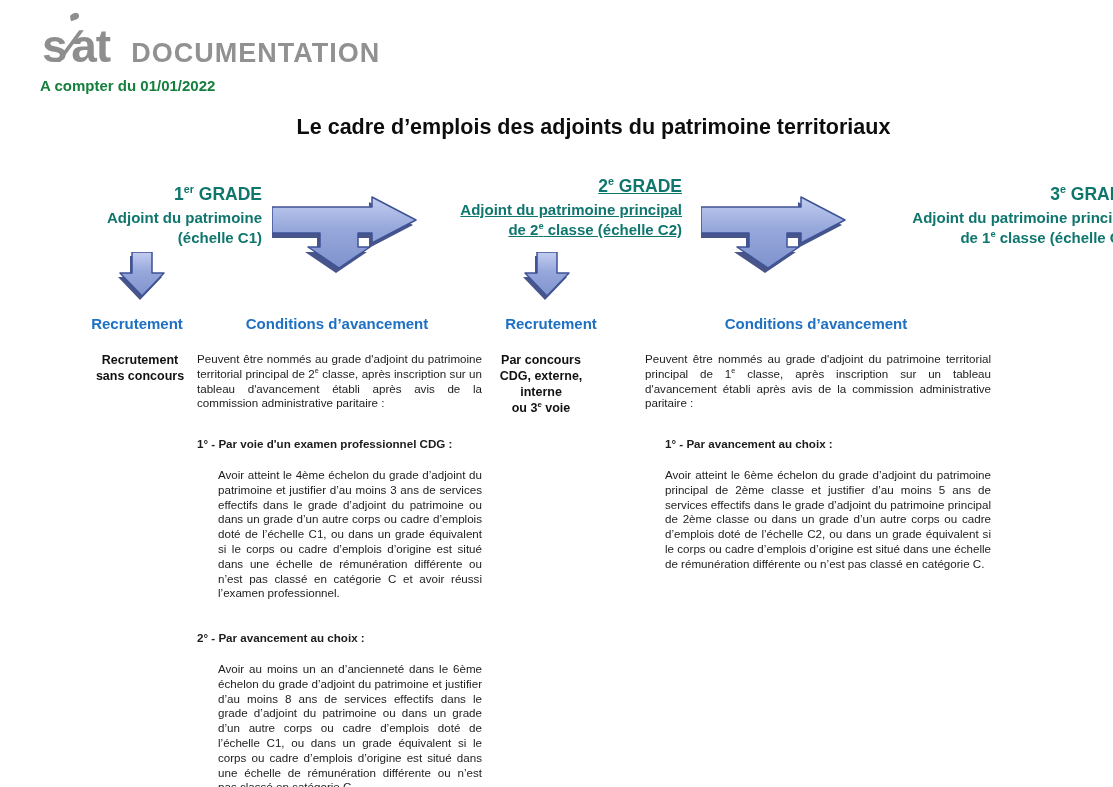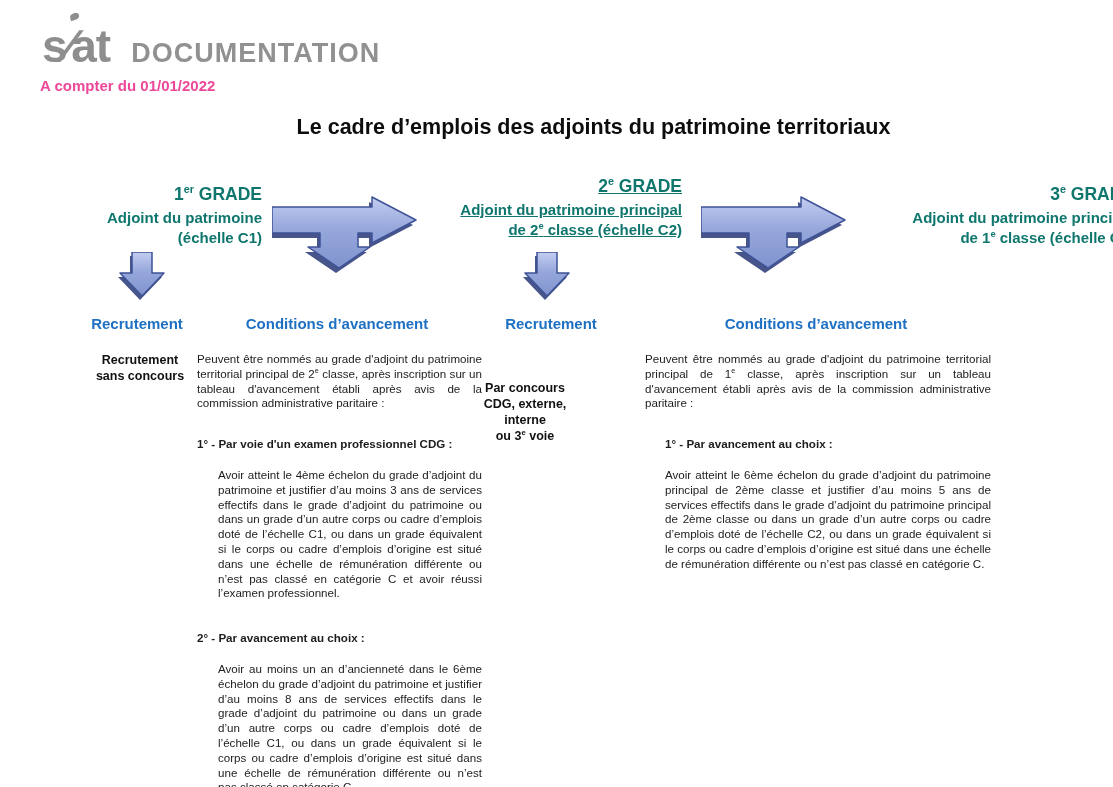--- a/index.html
+++ b/index.html
@@ -11,21 +11,21 @@
 
   
   .logo { position:absolute; left:42px; top:22px; display:flex; align-items:baseline; }
   .brand { font-size:46px; font-weight:800; color:#8e8e8e; letter-spacing:-1px; line-height:1.05; }
   .brand-slash { position:relative; display:inline-block; font-weight:700; margin:0 -1px; transform:skewX(-6deg); }
   .brand-dot {
     position:absolute; width:9px; height:7px; background:#8e8e8e;
     border-radius:60% 60% 60% 10%; top:-9px; right:-3px; transform:rotate(-20deg);
   }
   .logo-suffix { font-size:27px; font-weight:700; color:#919191; letter-spacing:1px; margin-left:21px; }
-  .date-note { position:absolute; left:40px; top:77px; font-size:15px; font-weight:700; color:#ec4899; }
+  .date-note { position:absolute; left:40px; top:77px; font-size:15px; font-weight:700; color:#15803d; }
 
   .page-title {
     position:absolute; top:115px; left:0; width:100%; margin:0;
     text-align:center; font-size:21.5px; font-weight:700; color:#0d0d0d;padding-left:37px;
   }
 
   
   .grade { position:absolute; text-align:right; color:#0f766e; font-weight:700; }
   .grade-1 { left:20px;  top:184px; width:242px; }
   .grade-2 { left:412px; top:176px; width:270px;text-decoration:underline; }
@@ -49,21 +49,21 @@
     font-size:15px; font-weight:700; color:#1e70c3; white-space:nowrap;
   }
   .ch-1 { left:137px; } .ch-2 { left:337px; } .ch-3 { left:551px; } .ch-4 { left:816px; }
 
   
   .recruit-block {
     position:absolute; top:352px; width:170px; text-align:center;
     font-weight:700; font-size:12.5px; line-height:16px; color:#111;
   }
   .rb-1 { left:55px; }
-  .rb-2 { left:440px;margin-top:28px; }
+  .rb-2 { left:456px; }
 
   .cond-col { position:absolute; top:352px; font-size:11.6px; line-height:14.8px; color:#1c1c1c; }
   .cond-2 { left:197px; width:285px; }
   .cond-4 { left:645px; width:346px; }
   .intro    { text-align:justify; margin:0 0 26px 0; }
   .sec-head { font-weight:700; margin:0 0 16px 0; }
   .cond-4 .sec-head { margin-left:20px; }
   .sec-body { text-align:justify; margin:0 0 30px 21px; }
   .cond-4 .sec-body { margin-left:20px; }
 </style>

